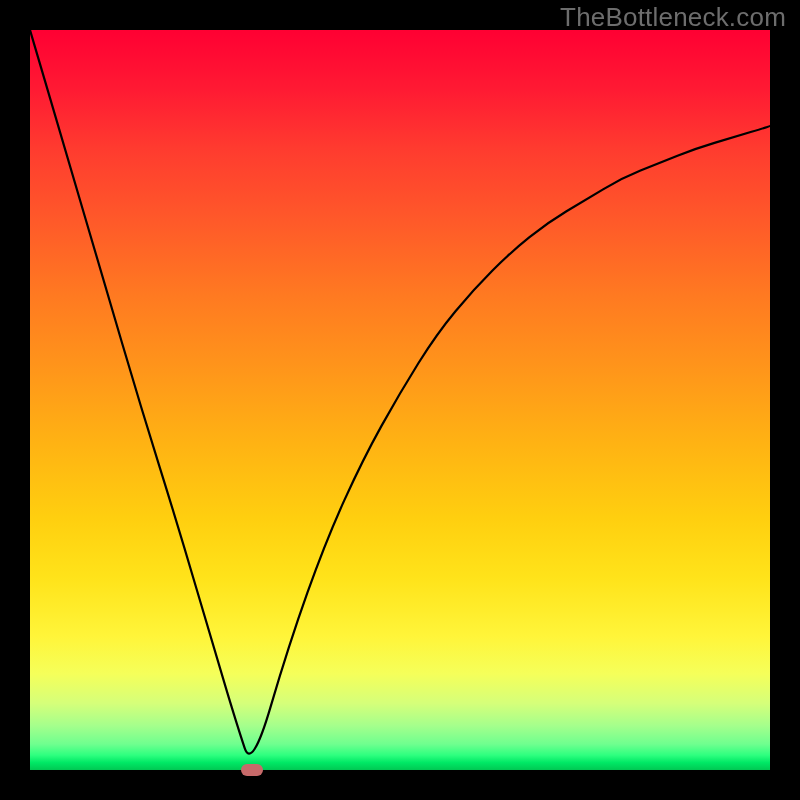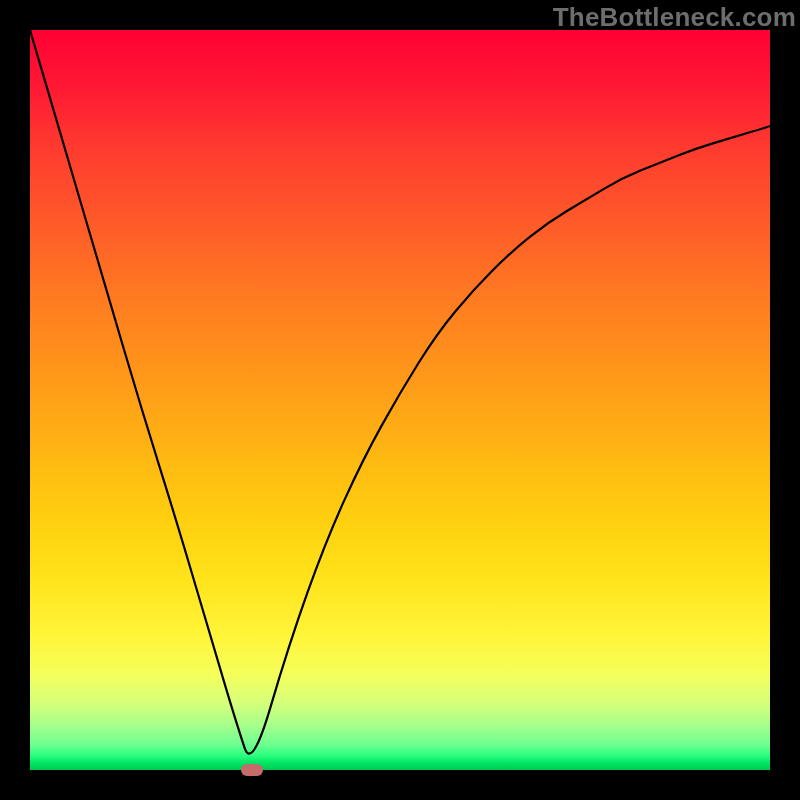--- a/index.html
+++ b/index.html
@@ -31,24 +31,24 @@
       #d5ff7a 91%,
       #a5ff8c 94%,
       #6fff8f 96.5%,
       #2eff7f 98%,
       #00e865 99%,
       #00c853 100%);
   }
   .watermark {
     position: absolute;
     top: 2px;
-    right: 4px;
+    right: 14px;
     font-family: Arial, Helvetica, sans-serif;
     font-size: 26px;
-    font-weight: bold;
+    font-weight: normal;
     color: #6d6d6d;
     letter-spacing: 0.2px;
   }
   svg.curve {
     position: absolute;
     left: 0; top: 0;
     width: 100%; height: 100%;
   }
   .marker {
     position: absolute;

